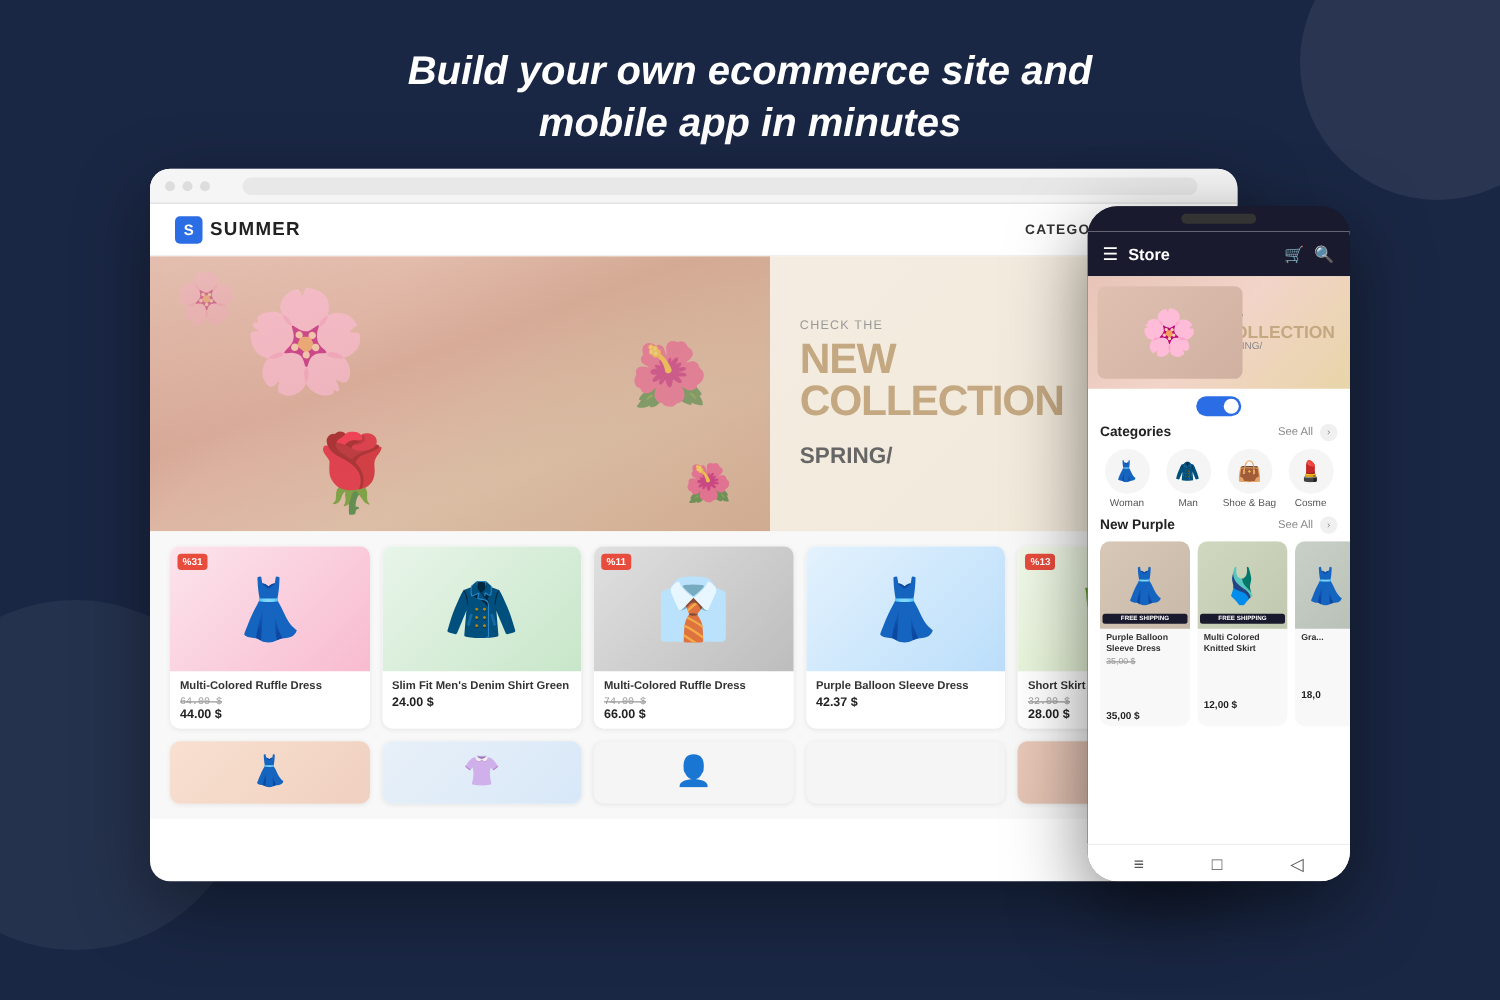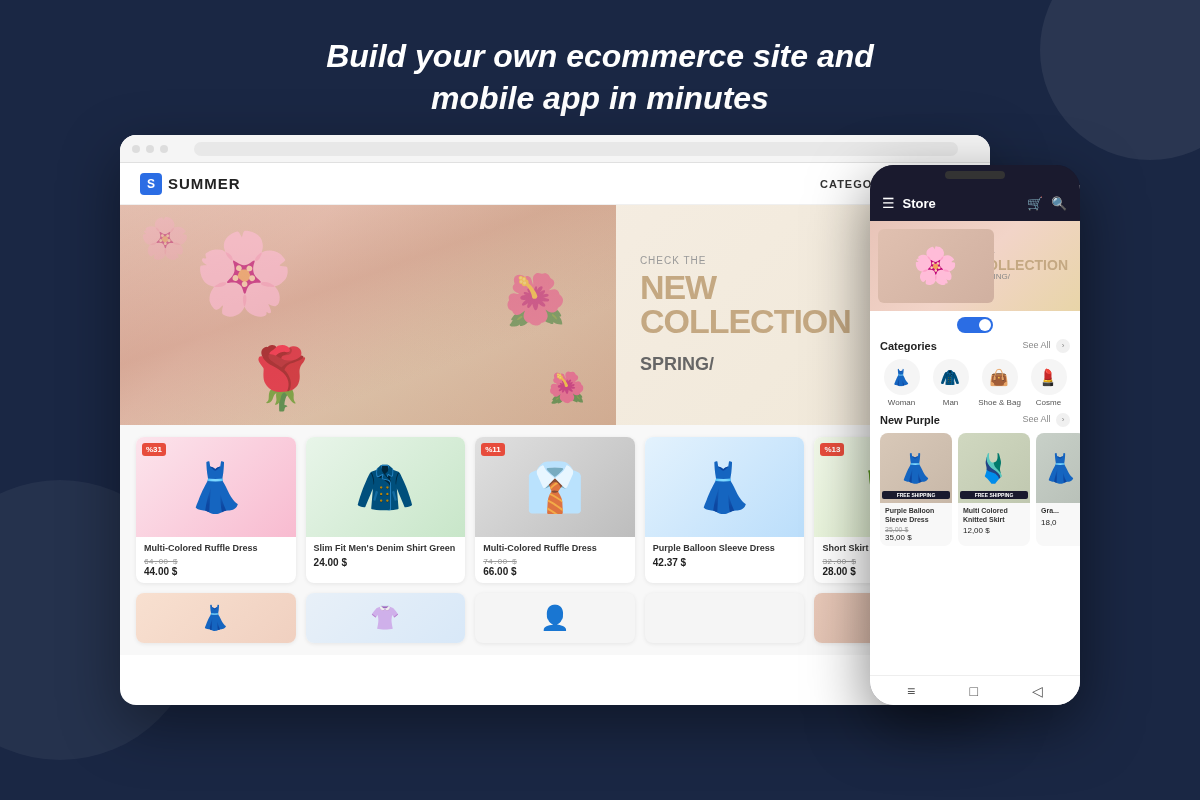--- a/index.html
+++ b/index.html
@@ -499,22 +499,23 @@
     }
     .mobile-product-name {
       font-size: 7px;
       color: #333;
       font-weight: 600;
       line-height: 1.2;
       margin-bottom: 2px;
     }
     .mobile-product-price {
       font-size: 8px;
-      font-weight: 400;
+      font-weight: 700;
       color: #222;
+      margin-top: 35px;
     }
     .mobile-product-old-price {
       font-size: 7px;
       color: #999;
       text-decoration: line-through;
     }
 
     
     .mobile-bottom-bar {
       position: absolute;

